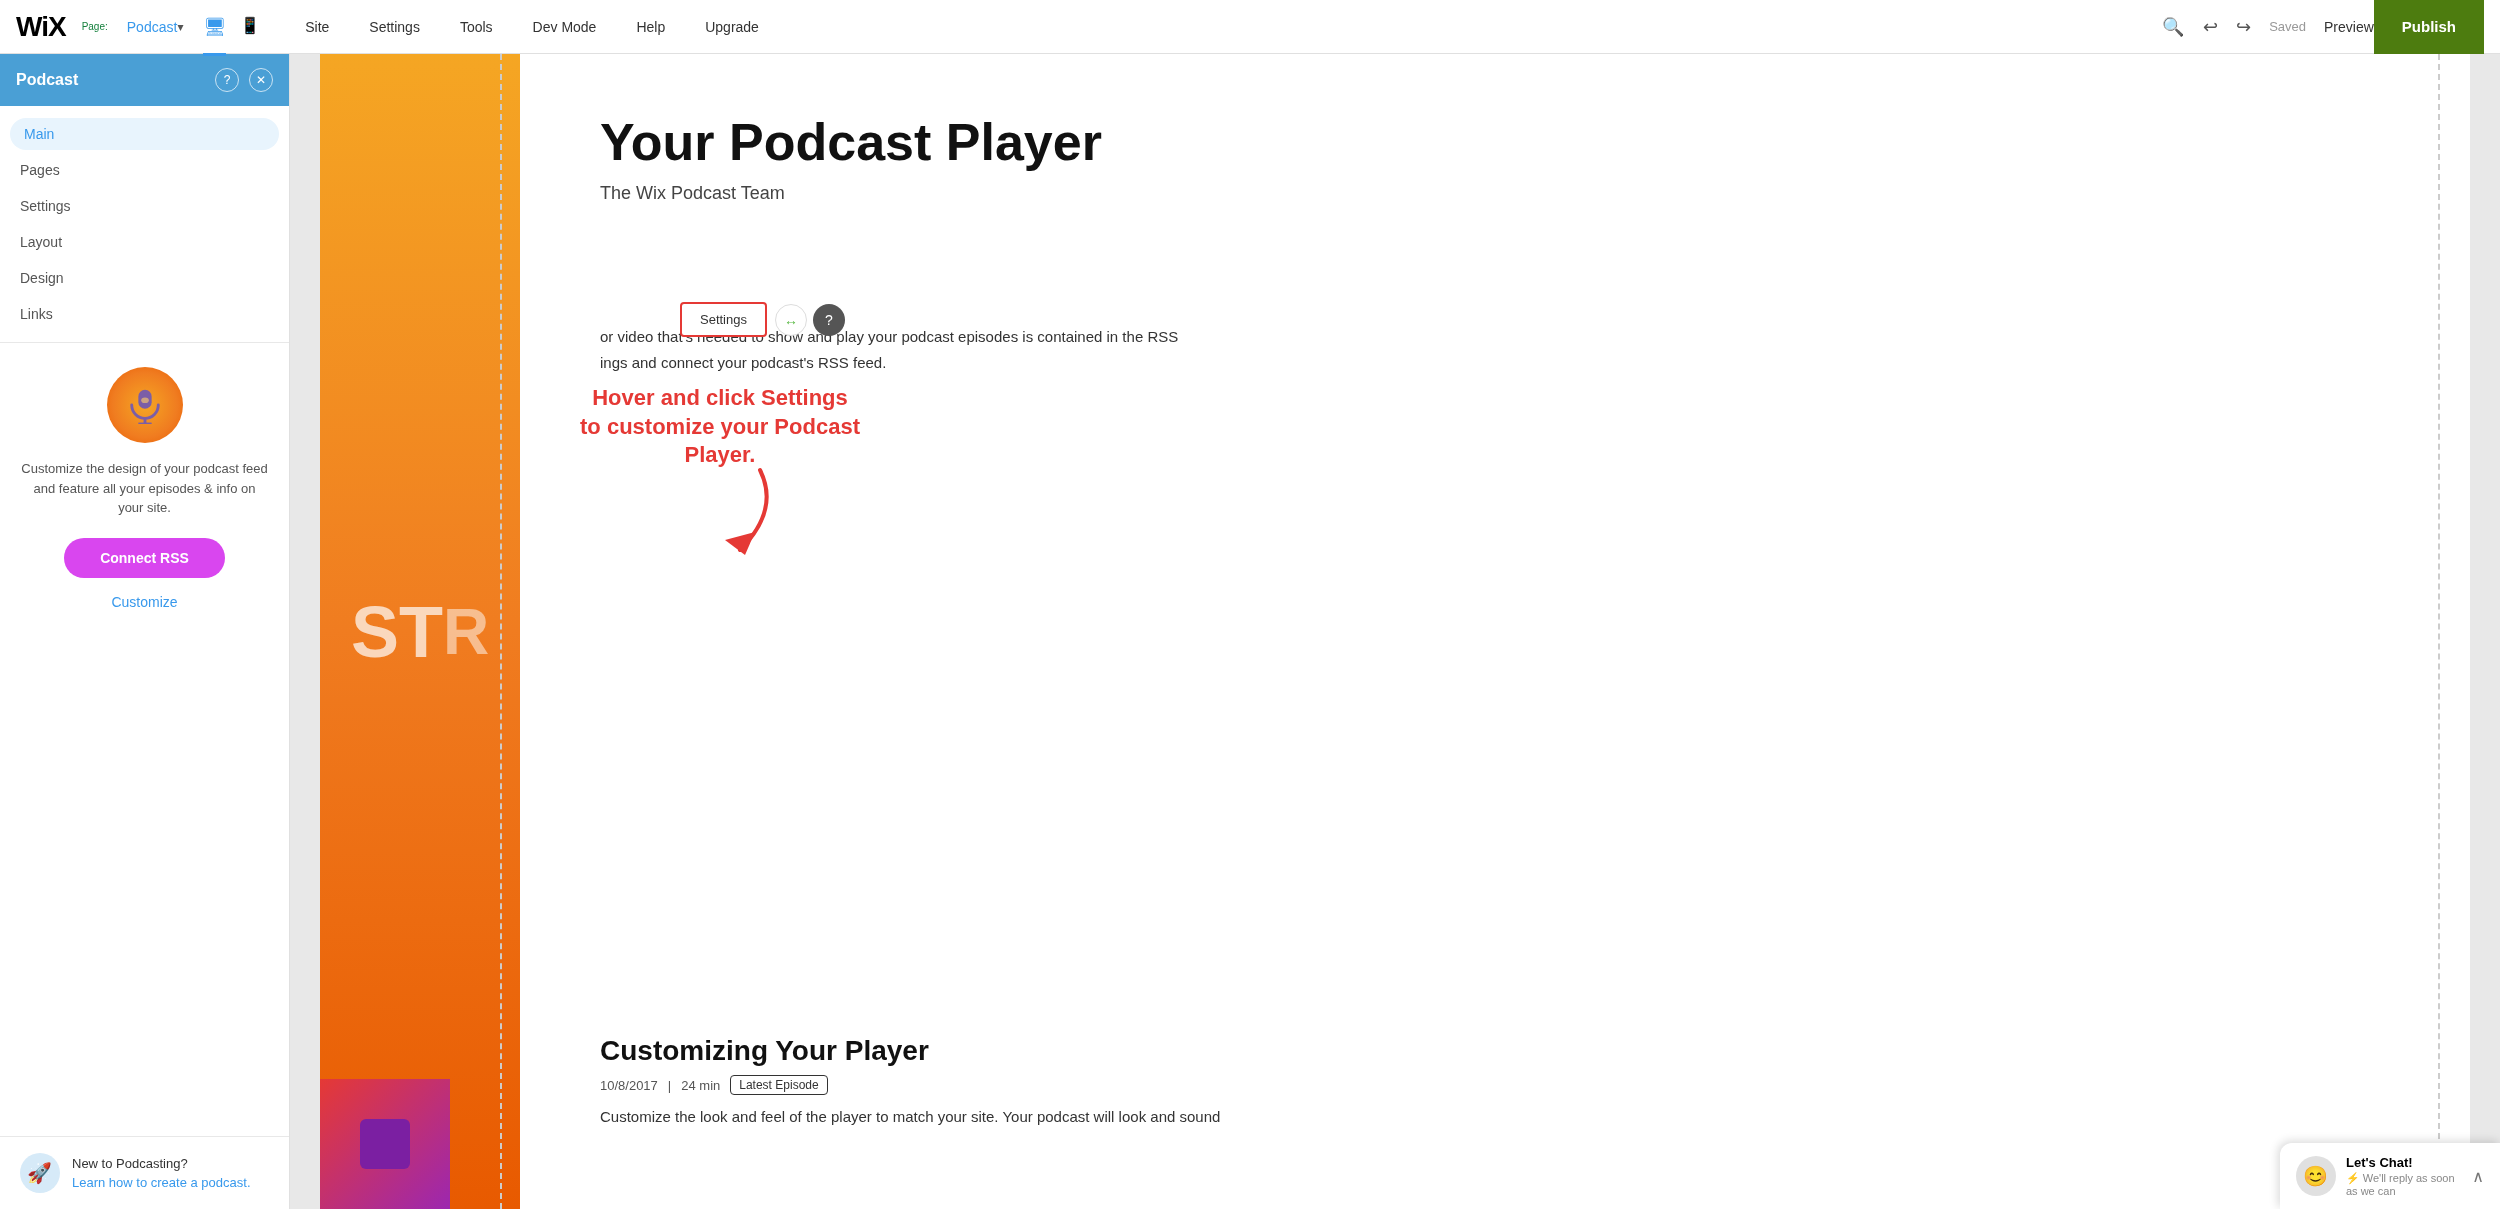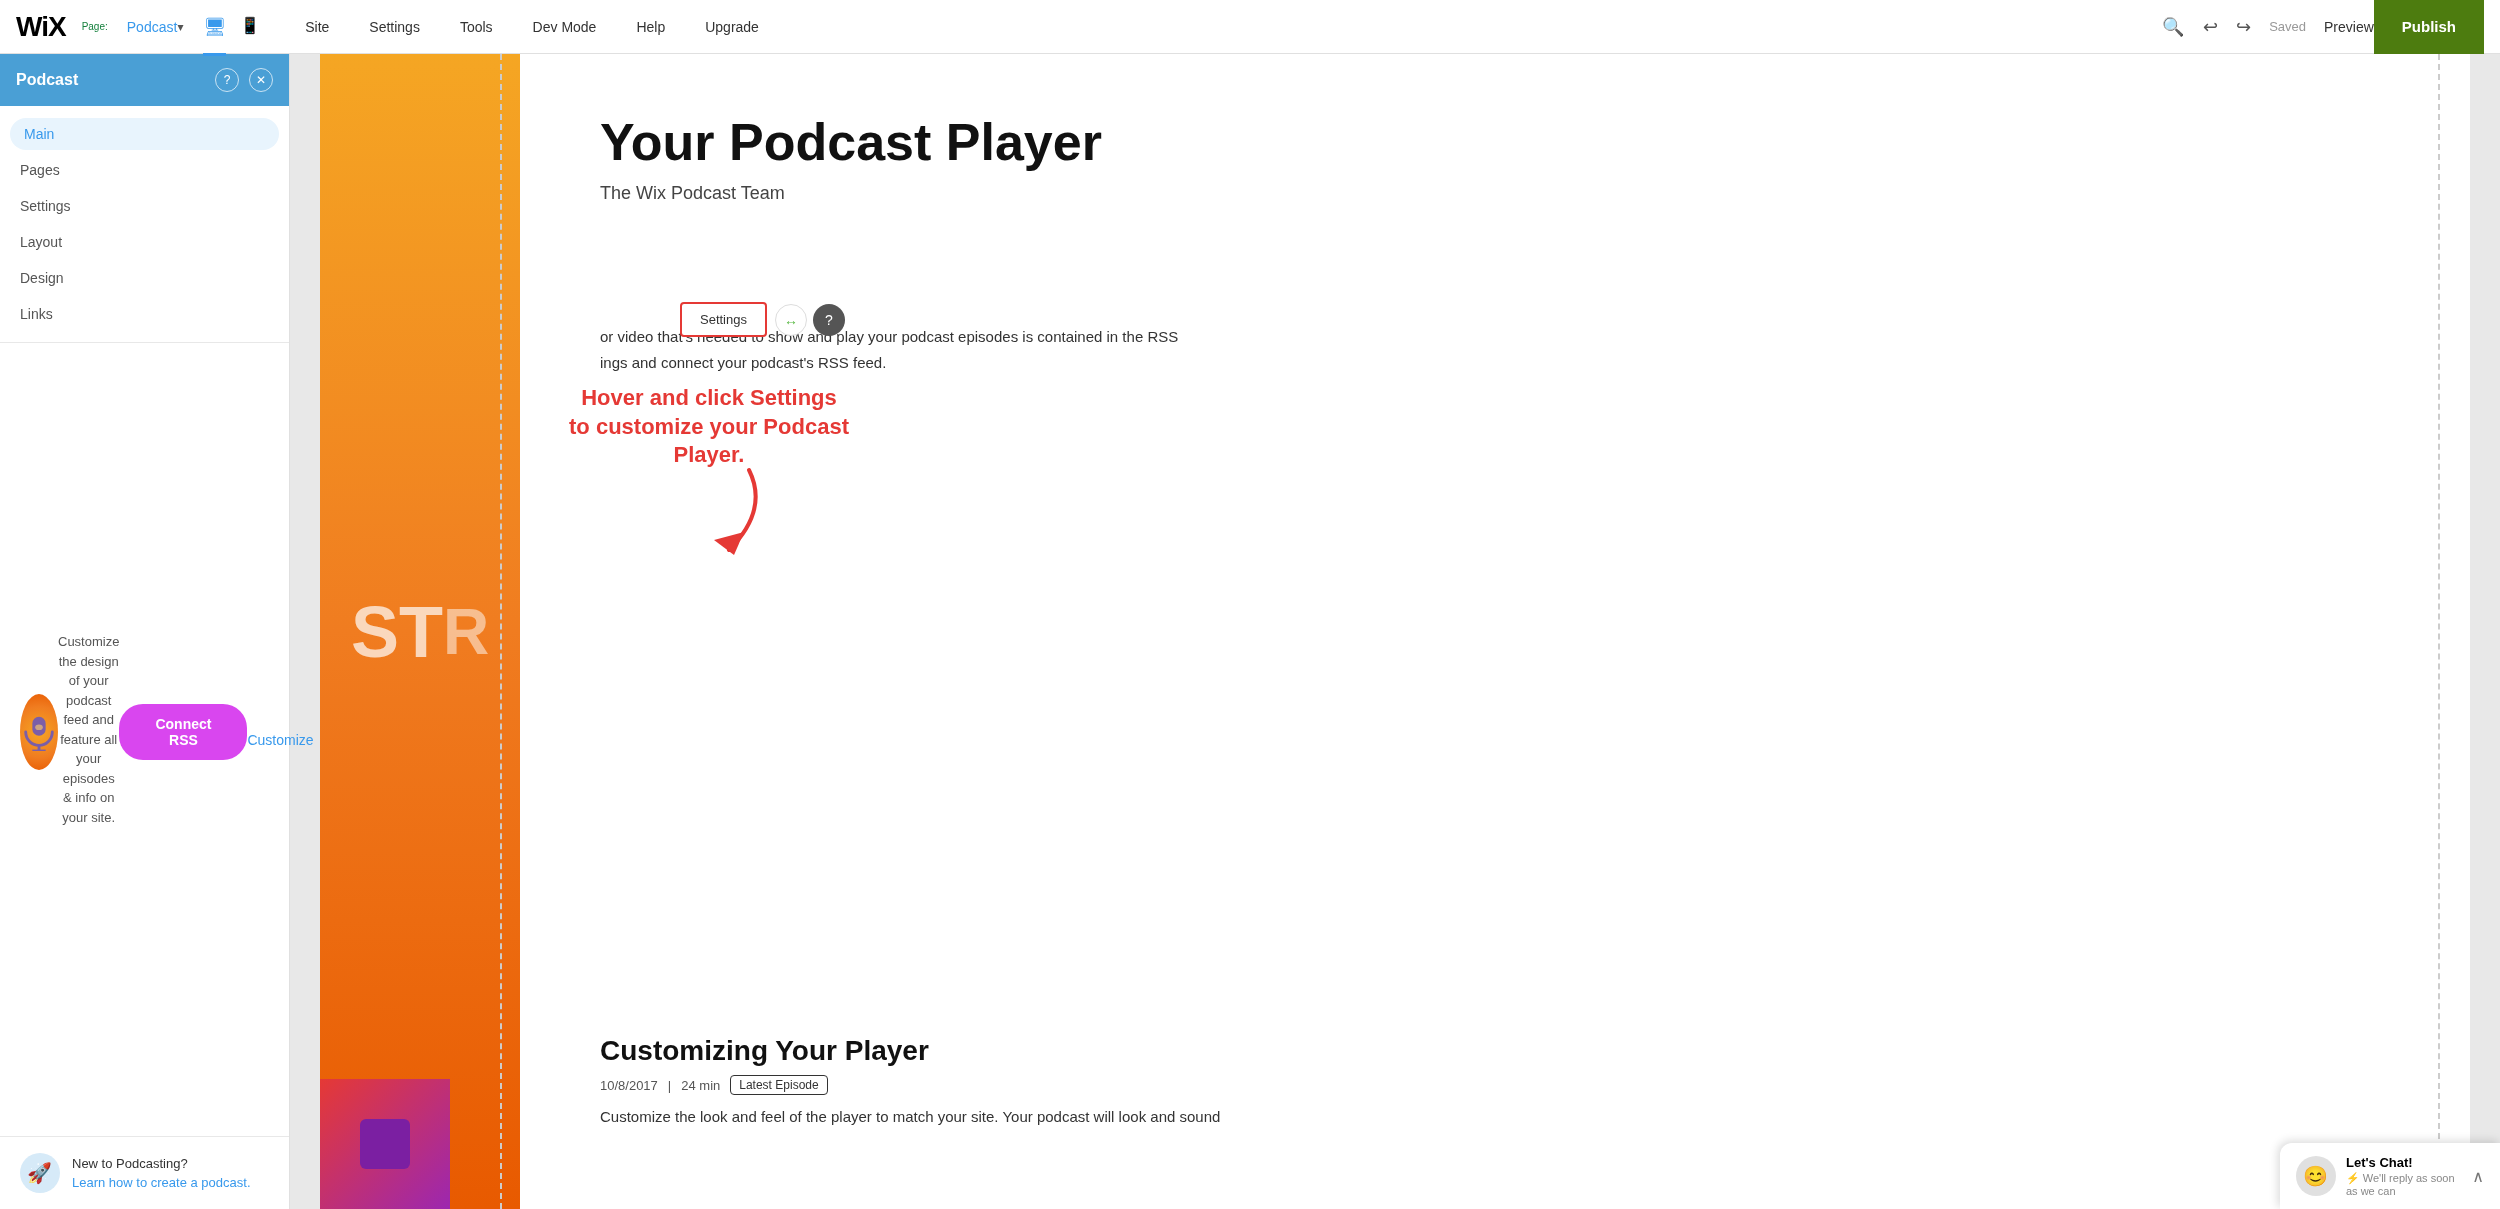--- a/index.html
+++ b/index.html
@@ -174,21 +174,21 @@
       color: #3899ec;
       border-radius: 20px;
       margin: 2px 10px;
       padding: 8px 14px;
     }
 
     
     .panel-content {
       flex: 1;
       display: flex;
-      flex-direction: row;
+      flex-direction: column;
       align-items: center;
       padding: 24px 20px;
     }
     .podcast-icon-wrap {
       width: 76px;
       height: 76px;
       background: radial-gradient(circle, #f5a623 0%, #f07c20 60%, #e85a00 100%);
       border-radius: 50%;
       display: flex;
       align-items: center;
@@ -366,21 +366,21 @@
       margin-left: 6px;
       cursor: pointer;
       font-size: 14px;
       color: #fff;
     }
 
     
     .annotation-wrap {
       position: absolute;
       top: 330px;
-      left: 249px;
+      left: 260px;
       z-index: 30;
     }
     .annotation-text {
       font-size: 22px;
       font-weight: 800;
       color: #e53935;
       line-height: 1.3;
       text-align: center;
       max-width: 280px;
     }

